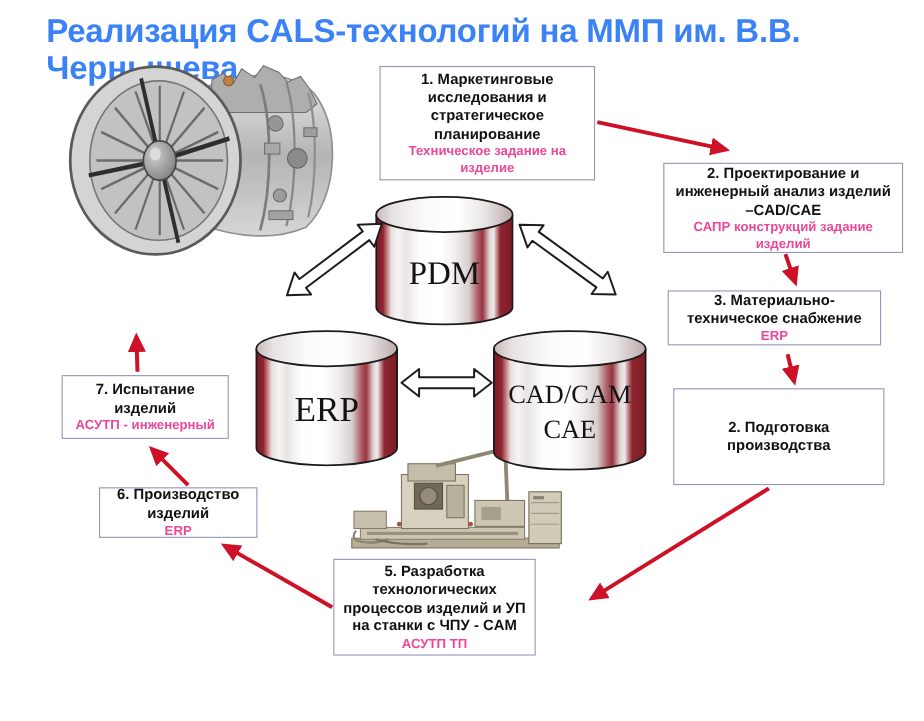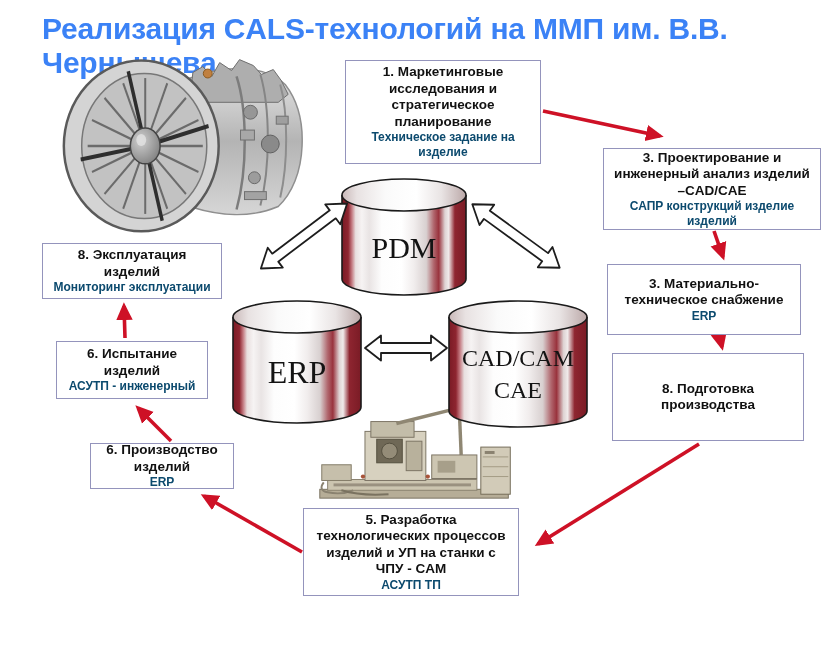--- a/index.html
+++ b/index.html
@@ -3,21 +3,21 @@
 <meta charset="utf-8">
 <style>
   html,body{margin:0;padding:0;background:#ffffff;}
   body{font-family:"Liberation Sans","DejaVu Sans",sans-serif;}
   #stage{position:relative;width:840px;height:655px;background:#ffffff;overflow:hidden;}
   .title{position:absolute;left:42px;top:12px;width:780px;font-size:30px;font-weight:bold;color:#3b82f6;letter-spacing:-0.2px;}
   .pbox{position:absolute;box-sizing:border-box;background:#ffffff;border:1.6px solid #9494bc;
         display:flex;flex-direction:column;justify-content:center;align-items:center;
         text-align:center;padding:3px 8px;z-index:4;}
   .pbox-title{font-size:13.5px;font-weight:bold;color:#111;line-height:1.22;}
-  .pbox-sub{font-size:12px;font-weight:bold;color:#0c4a6e;line-height:1.22;margin-top:0;}
+  .pbox-sub{font-size:12px;font-weight:bold;color:#ec4899;line-height:1.22;margin-top:0;}
   .cyl{position:absolute;z-index:2;}
   .img{position:absolute;z-index:1;}
   .overlay{position:absolute;left:0;top:0;z-index:3;pointer-events:none;}
   .cyl-label{font-family:"Liberation Serif","DejaVu Serif",serif;fill:#131313;}
 </style>
 </head>
 <body>
 
 <div id="stage">
 
@@ -219,52 +219,48 @@
       <text class="cyl-label" x="70" y="98" text-anchor="middle" font-size="24">CAE</text>
     </svg>
   </div>
 
   <div class="pbox" style="left:345px;top:60px;width:196px;height:104px">
     <div class="pbox-title">1. Маркетинговые исследования и стратегическое планирование</div>
     <div class="pbox-sub">Техническое задание на изделие</div>
   </div>
 
   <div class="pbox" style="left:603px;top:148px;width:218px;height:82px">
-    <div class="pbox-title">3. Проектирование и инженерный анализ изделий –CAD/CAE</div>
-    <div class="pbox-sub">САПР конструкций изделие изделий</div>
-  </div>
-
-  <div class="pbox" style="left:607px;top:264px;width:194px;height:71px">
+    <div class="pbox-title">2. Проектирование и инженерный анализ изделий –CAD/CAE</div>
+    <div class="pbox-sub">САПР конструкций задание изделий</div>
+  </div>
+
+  <div class="pbox" style="left:607px;top:264px;width:194px;height:50px">
     <div class="pbox-title">3. Материально-техническое снабжение</div>
     <div class="pbox-sub">ERP</div>
   </div>
 
   <div class="pbox" style="left:612px;top:353px;width:192px;height:88px">
-    <div class="pbox-title">8. Подготовка производства</div>
-  </div>
-
-  <div class="pbox" style="left:303px;top:508px;width:216px;height:88px">
+    <div class="pbox-title">2. Подготовка производства</div>
+  </div>
+
+  <div class="pbox" style="left:303px;top:508px;width:184px;height:88px">
     <div class="pbox-title">5. Разработка технологических процессов изделий и УП на станки с ЧПУ - CAM</div>
     <div class="pbox-sub">АСУТП ТП</div>
   </div>
 
   <div class="pbox" style="left:90px;top:443px;width:144px;height:46px">
     <div class="pbox-title">6. Производство изделий</div>
     <div class="pbox-sub">ERP</div>
   </div>
 
   <div class="pbox" style="left:56px;top:341px;width:152px;height:58px">
-    <div class="pbox-title">6. Испытание изделий</div>
+    <div class="pbox-title">7. Испытание изделий</div>
     <div class="pbox-sub">АСУТП - инженерный</div>
   </div>
 
-  <div class="pbox" style="left:42px;top:243px;width:180px;height:56px">
-    <div class="pbox-title">8. Эксплуатация изделий</div>
-    <div class="pbox-sub">Мониторинг эксплуатации</div>
-  </div>
 
   <svg class="overlay" width="840" height="655" viewBox="0 0 840 655">
     <defs>
       <marker id="rah" viewBox="0 0 10 10" refX="7.5" refY="5" markerWidth="5.2" markerHeight="5.2" orient="auto">
         <path d="M0,0.6 L9.5,5 L0,9.4 Z" fill="#ce1126"></path>
       </marker>
     </defs>
 
     <g stroke="#ce1126" stroke-width="3.6">
       <line x1="543" y1="111" x2="660" y2="136" marker-end="url(#rah)"></line>

